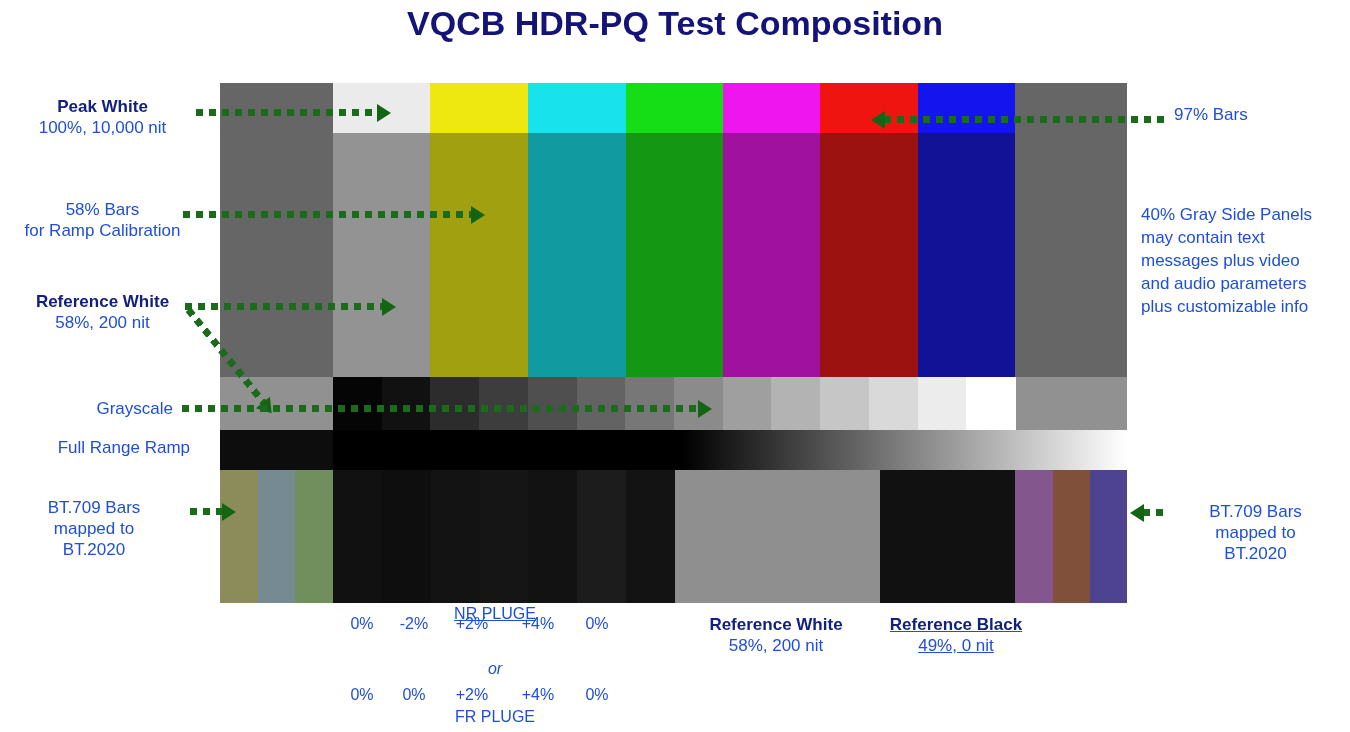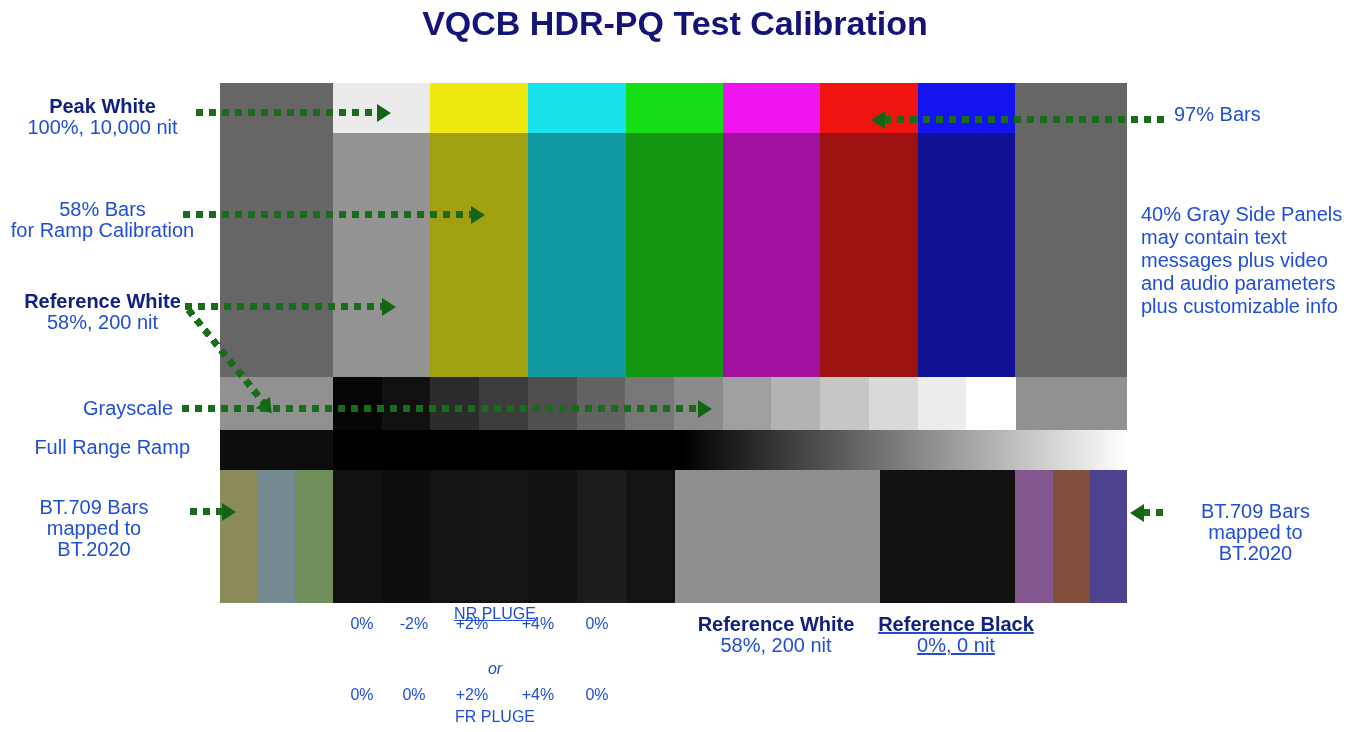--- a/index.html
+++ b/index.html
@@ -18,41 +18,41 @@
   .seg{position:absolute;top:0;height:100%;}
   
   #row-bars{top:0px;height:294px;}
   #row-gray{top:294px;height:53px;}
   #row-ramp{top:347px;height:40px;}
   #row-btbars{top:387px;height:133px;}
   .bars-top{position:absolute;top:0;height:50px;}
   .bars-bot{position:absolute;top:50px;height:244px;}
   .rampgrad{position:absolute;top:0;height:100%;}
   
-  .lbl{position:absolute;color:#1f4fd8;font-size:20px;line-height:21px;}
+  .lbl{position:absolute;color:#1f4fd8;font-size:17px;line-height:21px;}
   .lbl.ctr{text-align:center;}
   .lbl.rgt{text-align:right;}
   .lbl.lft{text-align:left;}
   .strong{color:#12217f;font-weight:bold;}
   .ital{font-style:italic;}
   
   .arrow{position:absolute;height:8px;}
   .dots{position:absolute;left:0;top:0;height:7px;width:100%;
     background-image:repeating-linear-gradient(to right,#1a6b1a 0 7px,rgba(0,0,0,0) 7px 13px);}
   .head{position:absolute;top:-5px;width:0;height:0;
     border-top:9px solid transparent;border-bottom:9px solid transparent;}
   .head.r{border-left:14px solid #136413;right:-13px;}
   .head.l{border-right:14px solid #136413;left:-13px;}
   .diag{position:absolute;transform-origin:0 50%;}
   .plg{position:absolute;font-size:16px;color:#1f4fd8;text-align:center;}
 </style>
 </head>
 <body>
 
-<div class="title">VQCB HDR-PQ Test Calibration</div>
+<div class="title">VQCB HDR-PQ Test Composition</div>
 
 <div id="pattern">
 
   <div class="row" id="row-bars">
     <div class="seg" style="left:0;width:113px;background:#666666;"></div>
     <div class="seg" style="left:795px;width:112px;background:#666666;"></div>
     <div id="bars100-holder">
         <div class="bars-top" style="left:113px;width:97px;background:#ebebeb;"></div>
         <div class="bars-top" style="left:210px;width:98px;background:#efe810;"></div>
         <div class="bars-top" style="left:308px;width:98px;background:#18e2ec;"></div>
@@ -229,14 +229,14 @@
   </div>
 <div class="plg" style="left:400px;top:708px;width:190px;">FR PLUGE</div>
 
 <div class="lbl ctr" style="left:676px;top:614px;width:200px;">
   <span class="strong">Reference White</span><br>
   <span>58%, 200 nit</span>
 </div>
 
 <div class="lbl ctr" style="left:860px;top:614px;width:192px;text-decoration:underline;">
   <span class="strong">Reference Black</span><br>
-  <span>0%, 0 nit</span>
+  <span>49%, 0 nit</span>
 </div>
 
 </body></html>

